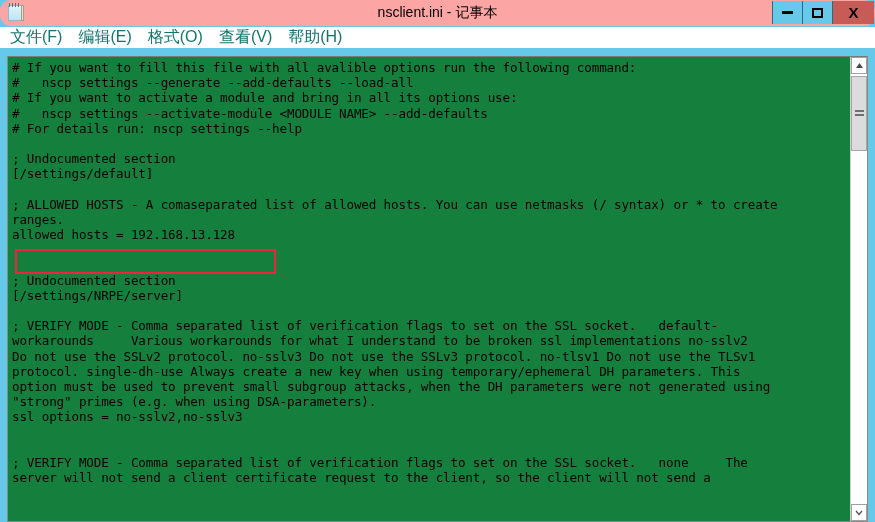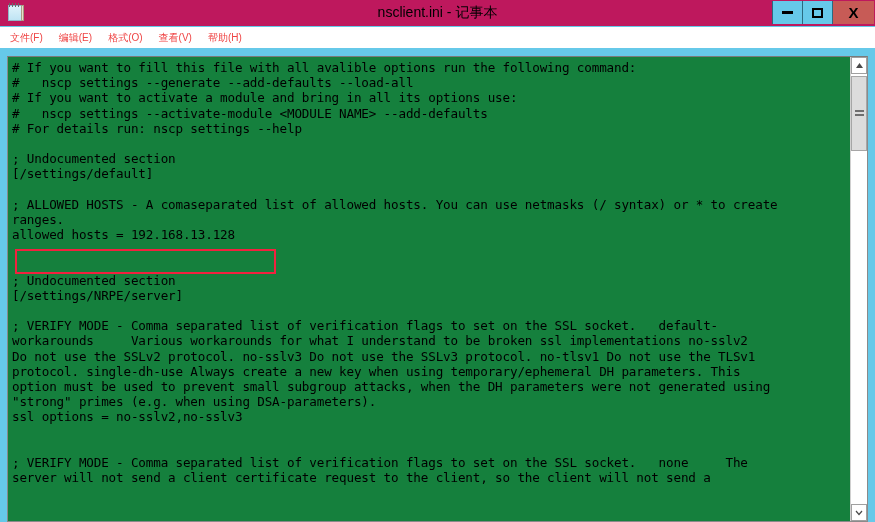--- a/index.html
+++ b/index.html
@@ -21,23 +21,24 @@
     height: 522px;
     background: #66c9e9;
     box-sizing: border-box;
     overflow: hidden;
   }
 
   
   #titlebar {
     position: relative;
     height: 26px;
-    background: #be185d;
-    display: flex;
-    align-items: center;
+    background: #fca5a5;
+    display: flex;
+    align-items: center;
+    border-radius: 11px;
   }
   #app-icon {
     width: 18px;
     height: 20px;
     margin-left: 7px;
     position: relative;
     flex: 0 0 auto;
   }
   #app-icon .pad {
     position: absolute;
@@ -116,22 +117,22 @@
   #menubar {
     height: 22px;
     background: #ffffff;
     display: flex;
     align-items: center;
     padding-left: 10px;
     border-top: 1px solid #66c9e9;
     box-sizing: border-box;
   }
   .menu-item {
-    font-size: 10px;
-    color: #ef4444;
+    font-size: 16px;
+    color: #0f766e;
     margin-right: 16px;
     font-family: "Liberation Sans", sans-serif;
     white-space: nowrap;
   }
 
   
   #editor-wrap {
     position: relative;
     margin: 8px 7px 0 7px;
     height: 466px;

